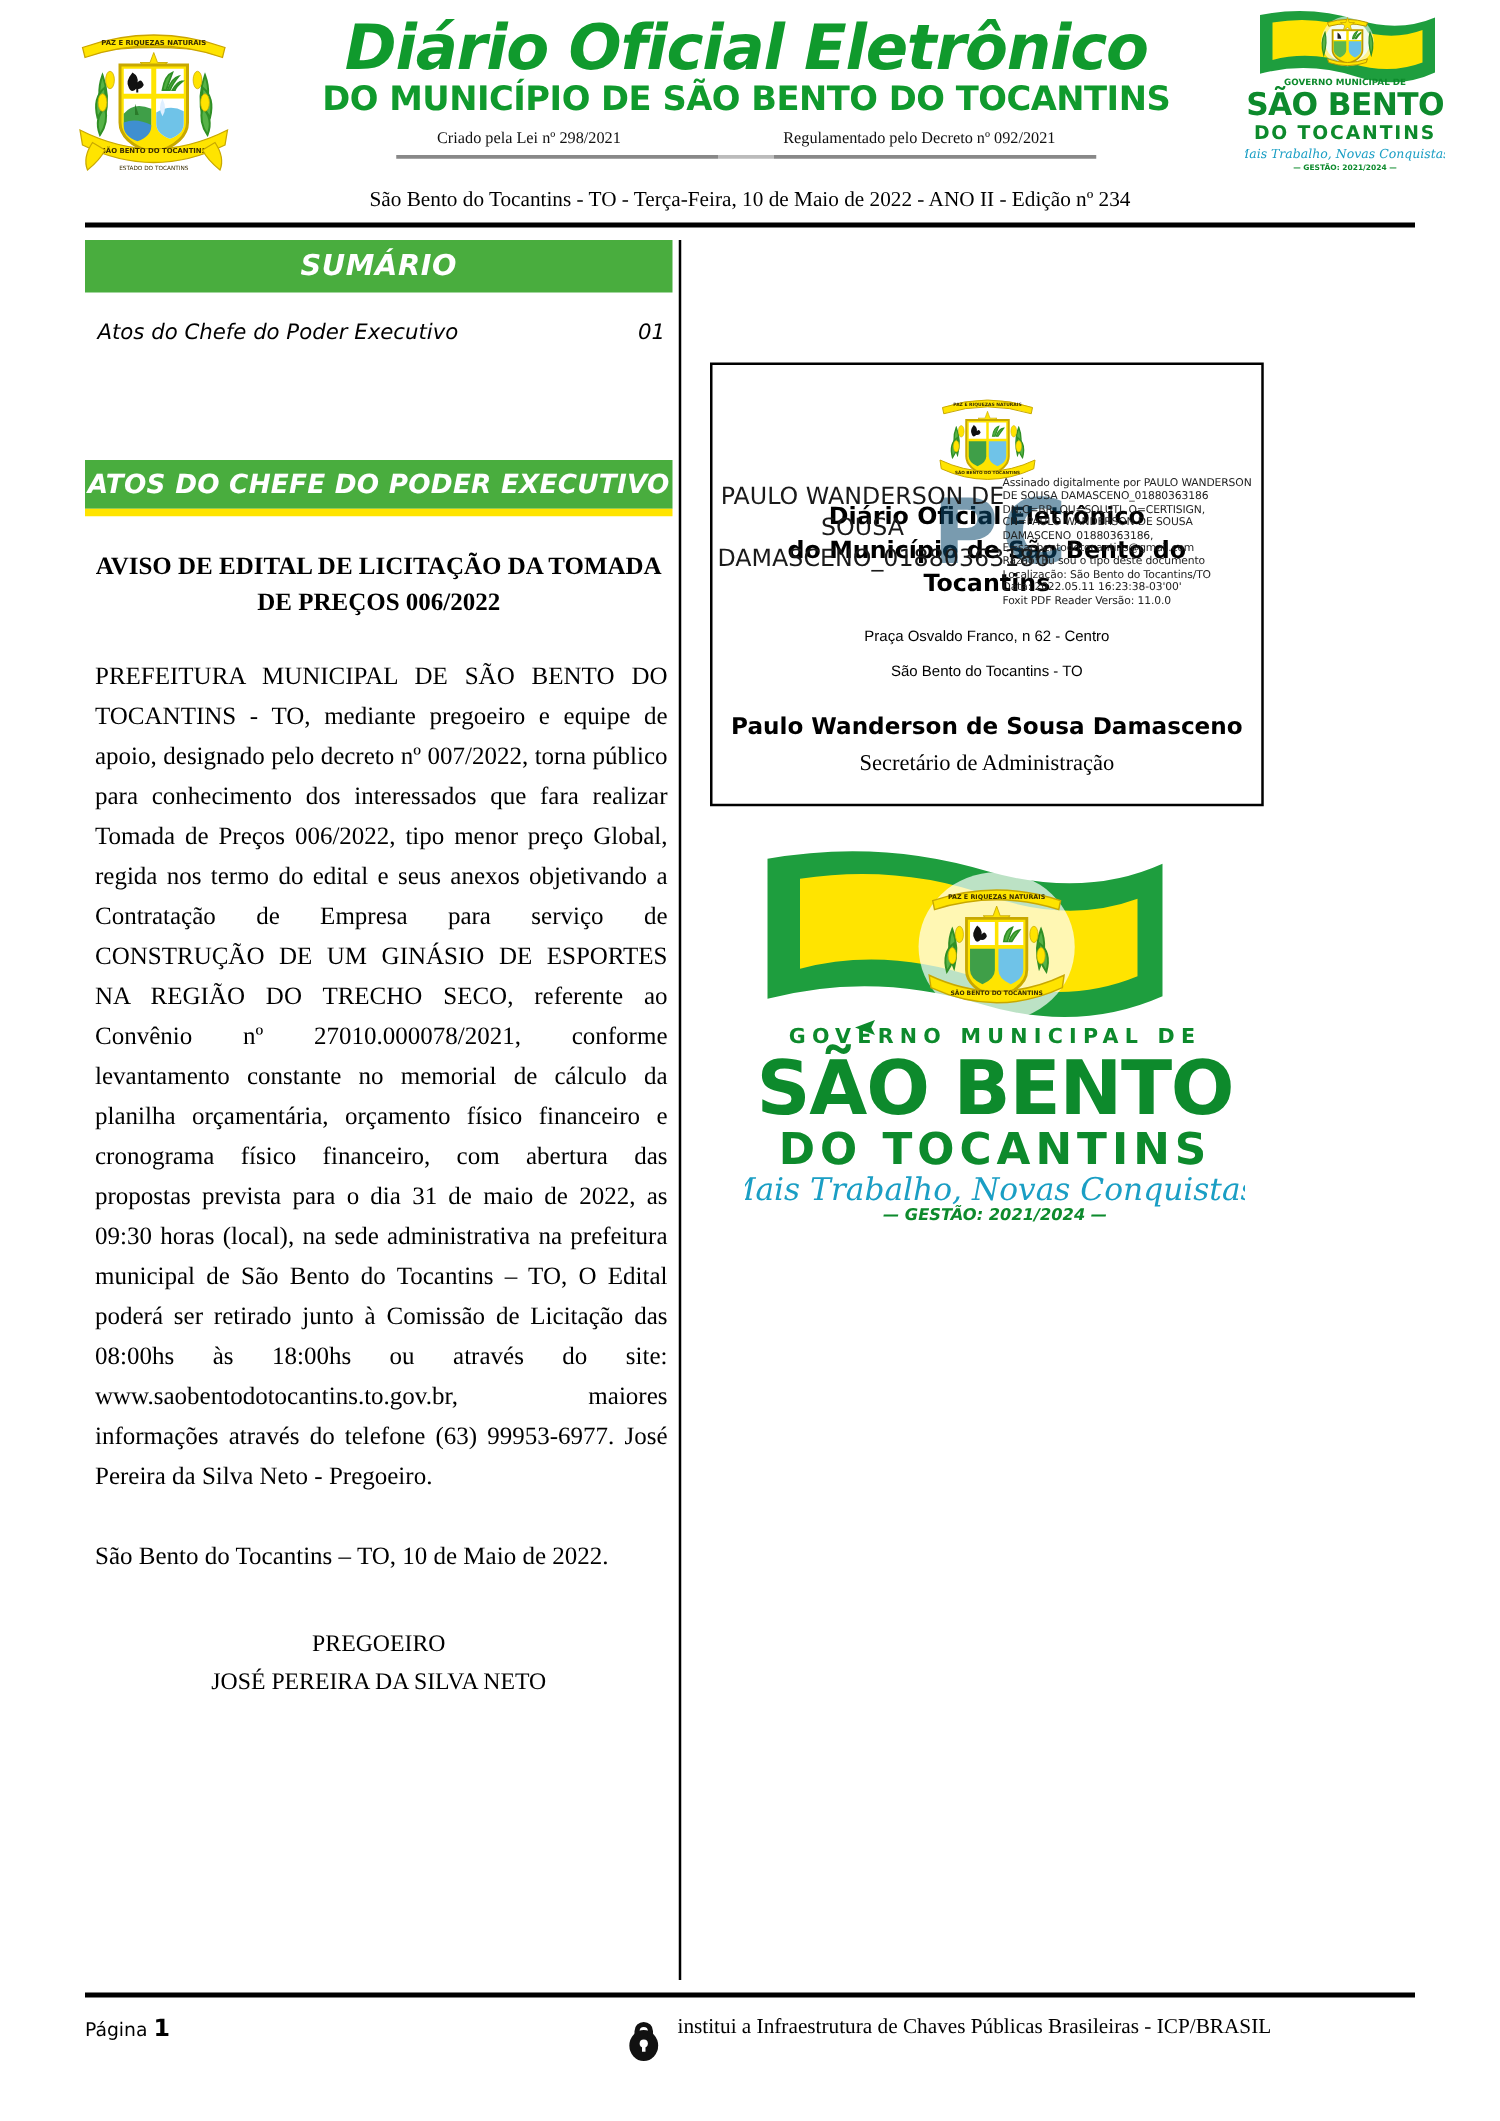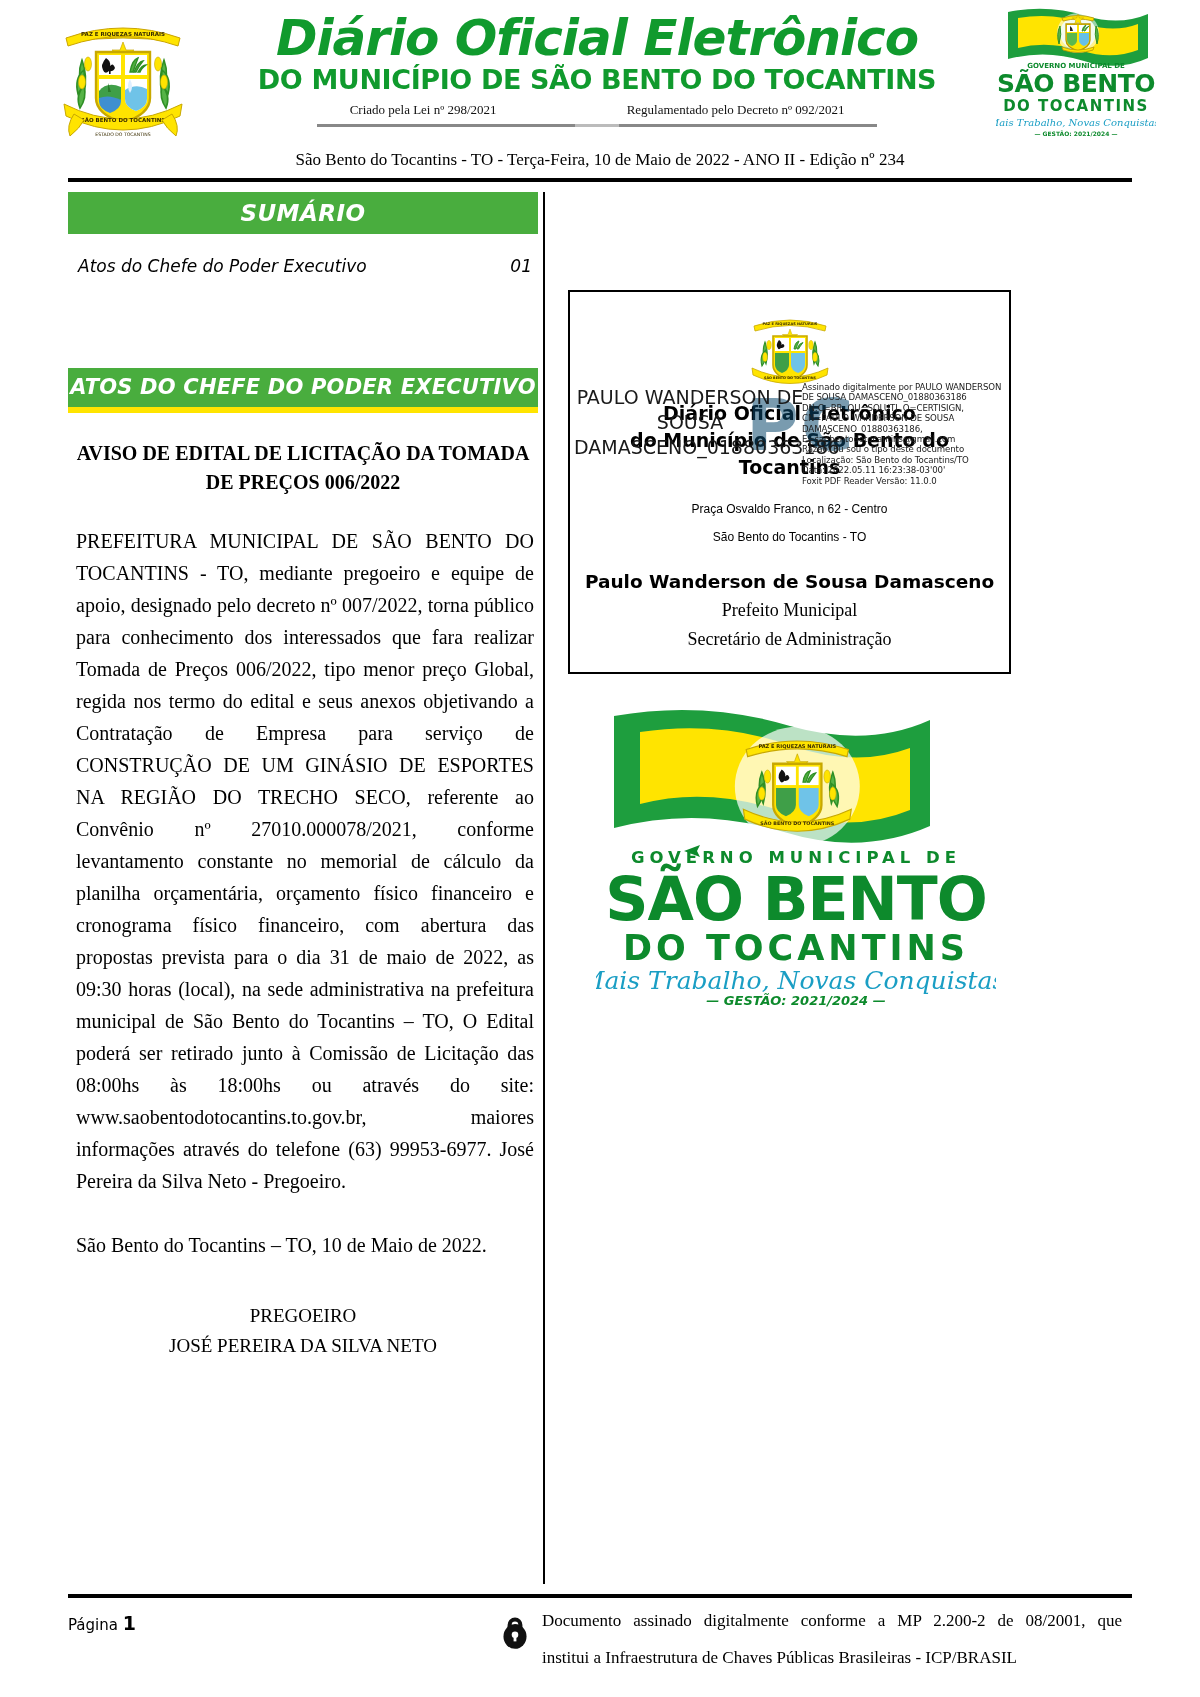--- a/index.html
+++ b/index.html
@@ -501,21 +501,20 @@
         </svg>
       </div>
 
       <div class="sig-h1">Diário Oficial Eletrônico</div>
       <div class="sig-h1">do Município de São Bento do Tocantins</div>
 
       <div class="sig-addr">Praça Osvaldo Franco, n 62 - Centro</div>
       <div class="sig-addr" style="margin-top:0">São Bento do Tocantins - TO</div>
 
       <div class="sig-name-big">Paulo Wanderson de Sousa Damasceno</div>
-      <div class="sig-role">Prefeito Municipal</div>
 
       <div class="sig-role">Secretário de Administração</div>
 
       <div class="sig-overlay">
         <div class="sig-watermark">PC</div>
         <div class="sig-stamp-text">PAULO WANDERSON DE SOUSA DAMASCENO_01880363186</div>
         <div class="sig-cert">
           <div>Assinado digitalmente por PAULO WANDERSON</div>
           <div>DE SOUSA DAMASCENO_01880363186</div>
           <div>DN:C=BR, OU=SOLUTI, O=CERTISIGN,</div>
@@ -582,18 +581,17 @@
     </div>
     <div class="footer-lock">
       <svg viewBox="0 0 34 42" width="28" height="35">
         <ellipse cx="17" cy="27" rx="14" ry="15" fill="#111"></ellipse>
         <path d="M17 4 a9 9 0 0 1 9 9 v7 h-5 v-7 a4 4 0 0 0 -8 0 v7 h-5 v-7 a9 9 0 0 1 9 -9z" fill="#111"></path>
         <circle cx="17" cy="25" r="4" fill="#fff"></circle>
         <rect x="15.3" y="25" width="3.4" height="8" fill="#fff"></rect>
       </svg>
     </div>
     <div class="footer-text">
-      <div class="l1">Documento assinado digitalmente conforme a MP 2.200-2 de 08/2001,   que</div>
       <div>institui a Infraestrutura de Chaves Públicas Brasileiras - ICP/BRASIL</div>
     </div>
   </div>
 
 </div>
 
 </body></html>

